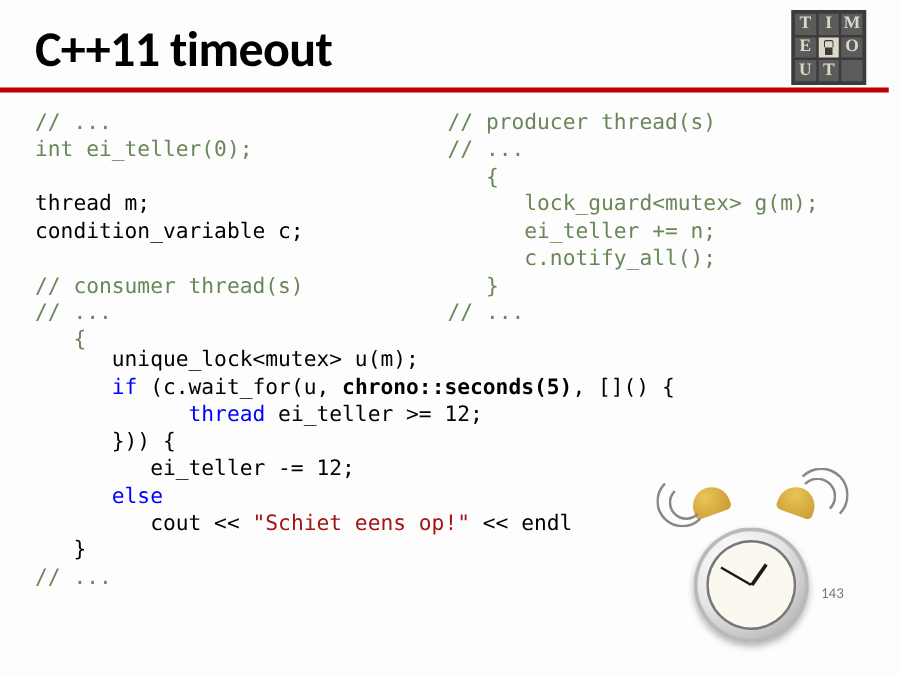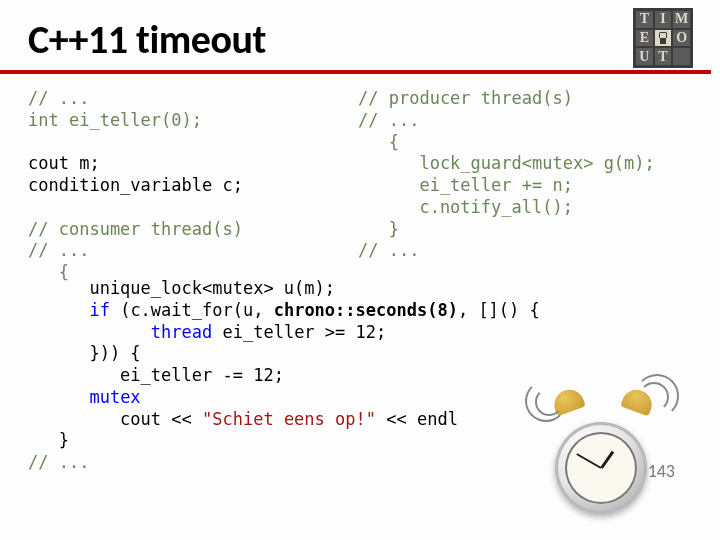--- a/index.html
+++ b/index.html
@@ -107,21 +107,21 @@
   .badge .hg::after {
     content:"";
     position:absolute;
     bottom:2px; left:5px; right:5px; height:6px;
     background:#3b3b3b;
   }
   .page-num {
     position: absolute;
     right: 8px;
     bottom: 42px;
-    font-size: 18px;
+    font-size: 12px;
     color: #7a7a7a;
     font-family: Calibri, sans-serif;
   }
   
   .clock {
     position: absolute;
     right: 20px;
     bottom: 10px;
     width: 120px;
     height: 130px;
@@ -186,42 +186,42 @@
     </div>
   </div>
 
   <div class="rule"></div>
 
   <div class="content">
 
     <pre class="left-code"><span class="cmt">// ...
 int ei_teller(0);</span>
 
-<span>cout m;
+<span>thread m;
 condition_variable c;</span>
 
 <span class="cmt">// consumer thread(s)
 // ...
    {</span></pre>
 
     <pre class="right-code"><span class="cmt">// producer thread(s)
 // ...
    {
       lock_guard&lt;mutex&gt; g(m);
       ei_teller += n;
       c.notify_all();
    }
 // ...</span></pre>
 
     <pre class="full-code"><span>      unique_lock&lt;mutex&gt; u(m);</span>
-<span>      </span><span class="kw">if</span><span> (c.wait_for(u, </span><b>chrono::seconds(8)</b><span>, []() {</span>
+<span>      </span><span class="kw">if</span><span> (c.wait_for(u, </span><b>chrono::seconds(5)</b><span>, []() {</span>
 <span>            </span><span class="kw">thread</span><span> ei_teller &gt;= 12;</span>
 <span>      })) {</span>
 <span>         ei_teller -= 12;</span>
-<span>      </span><span class="kw">mutex</span>
+<span>      </span><span class="kw">else</span>
 <span>         cout &lt;&lt; </span><span class="str">"Schiet eens op!"</span><span> &lt;&lt; endl</span>
 <span>   }</span>
 <span class="cmt">// ...</span></pre>
 
     <div class="page-num">143</div>
 
     <div class="clock">
       <div class="bell l"></div>
       <div class="bell r"></div>
       <div class="body"></div>

